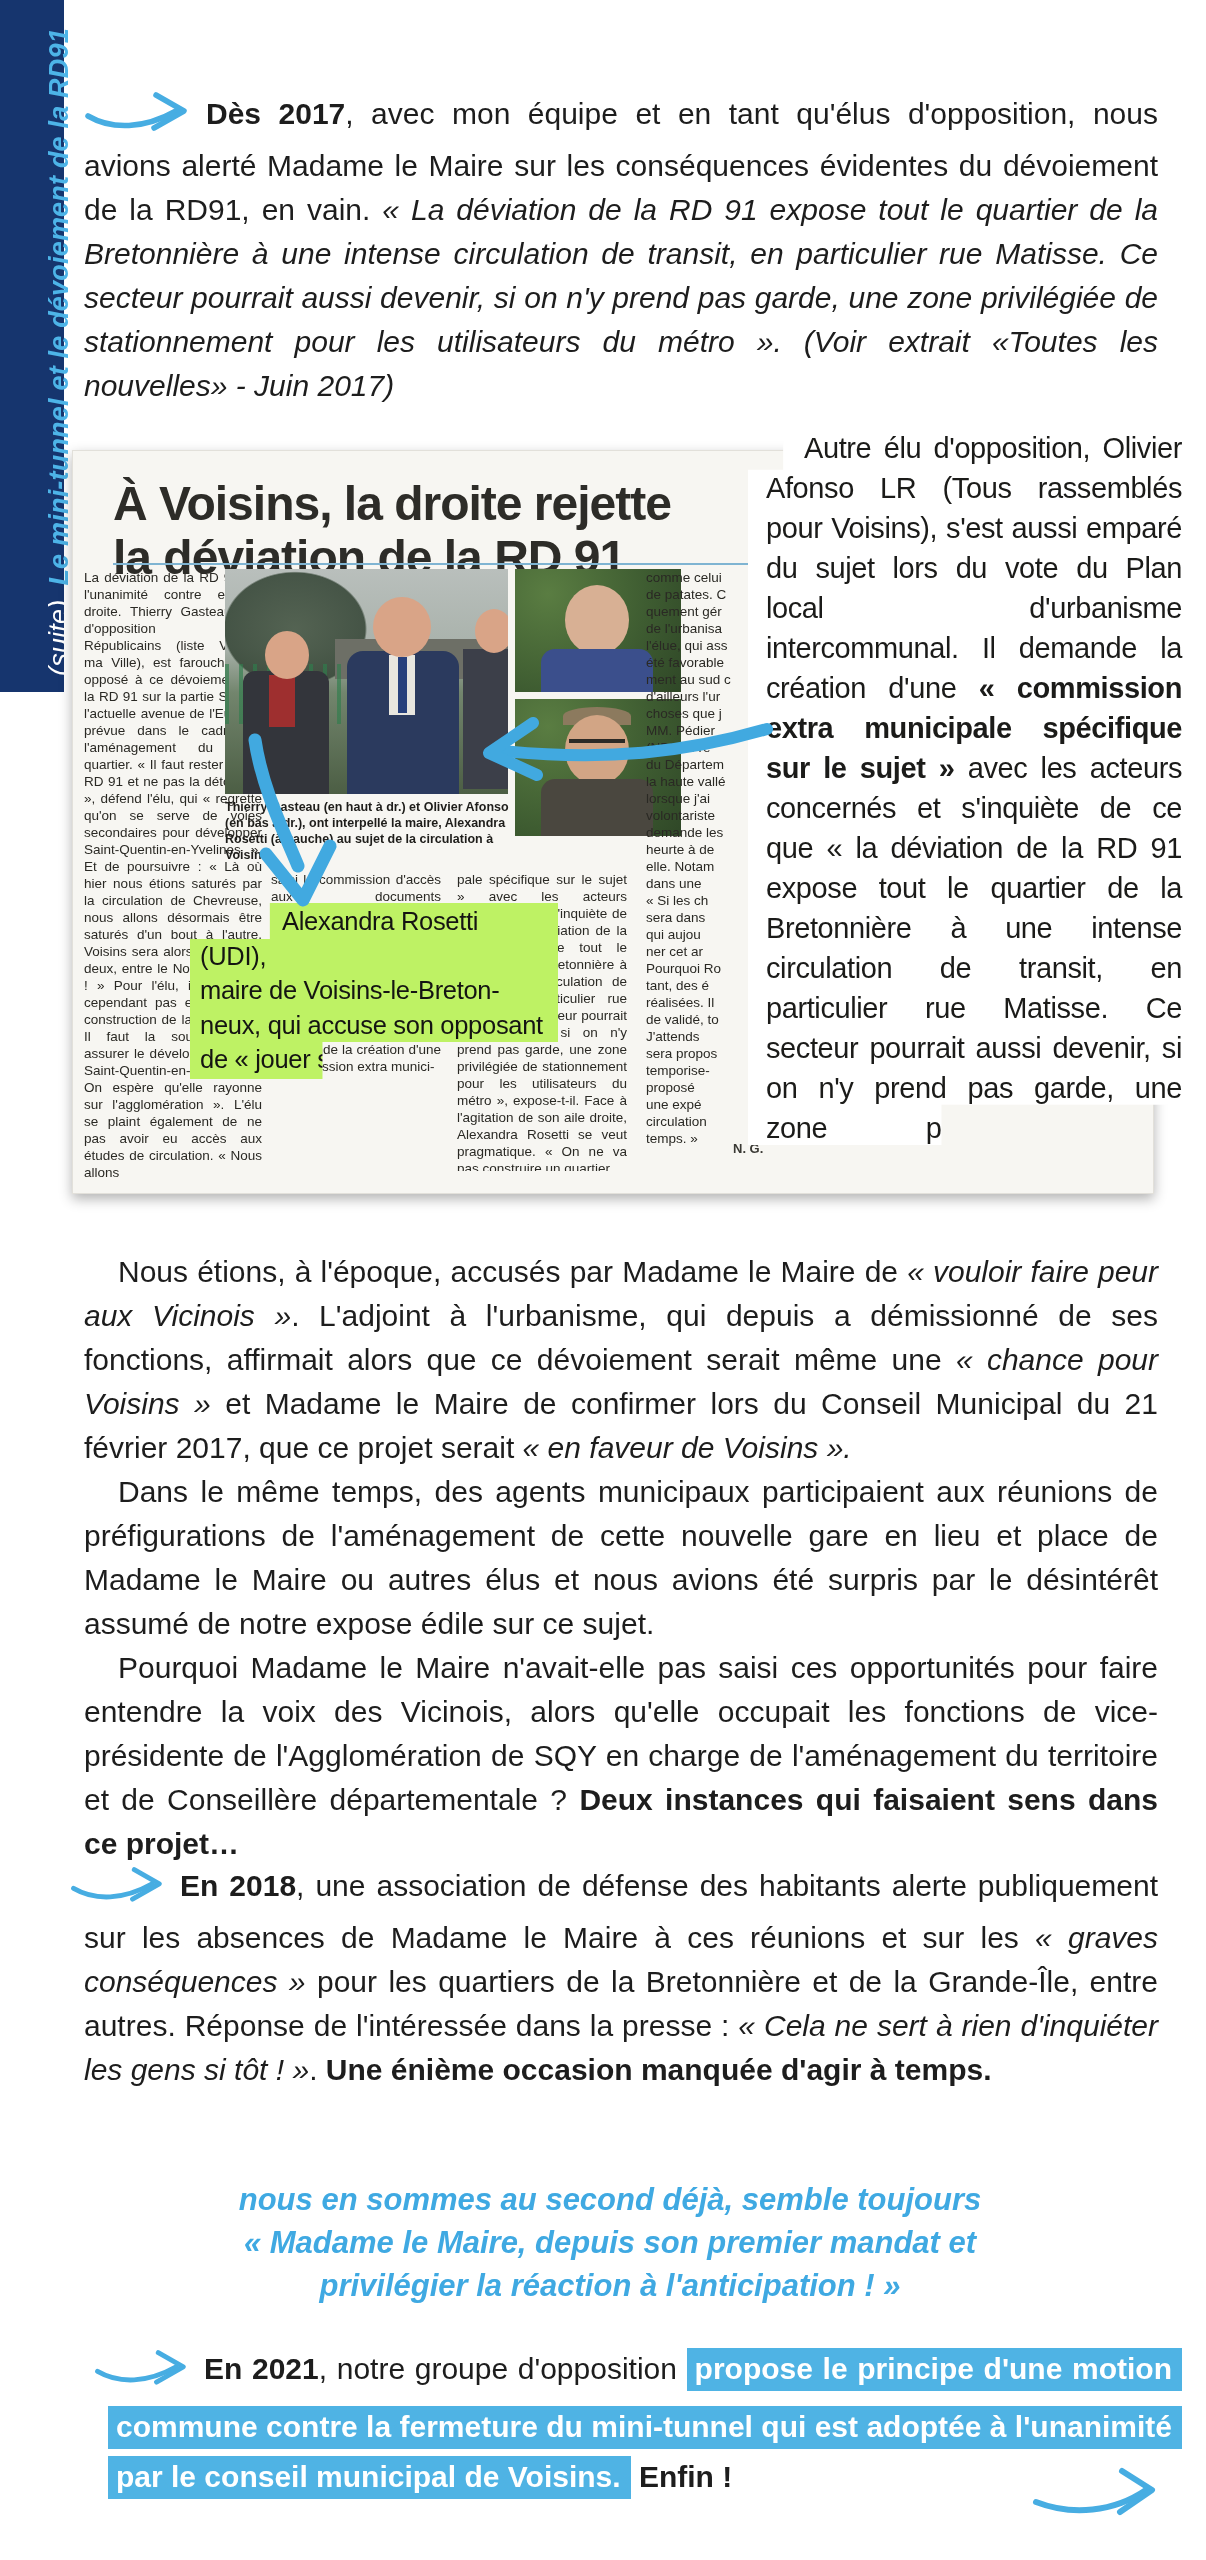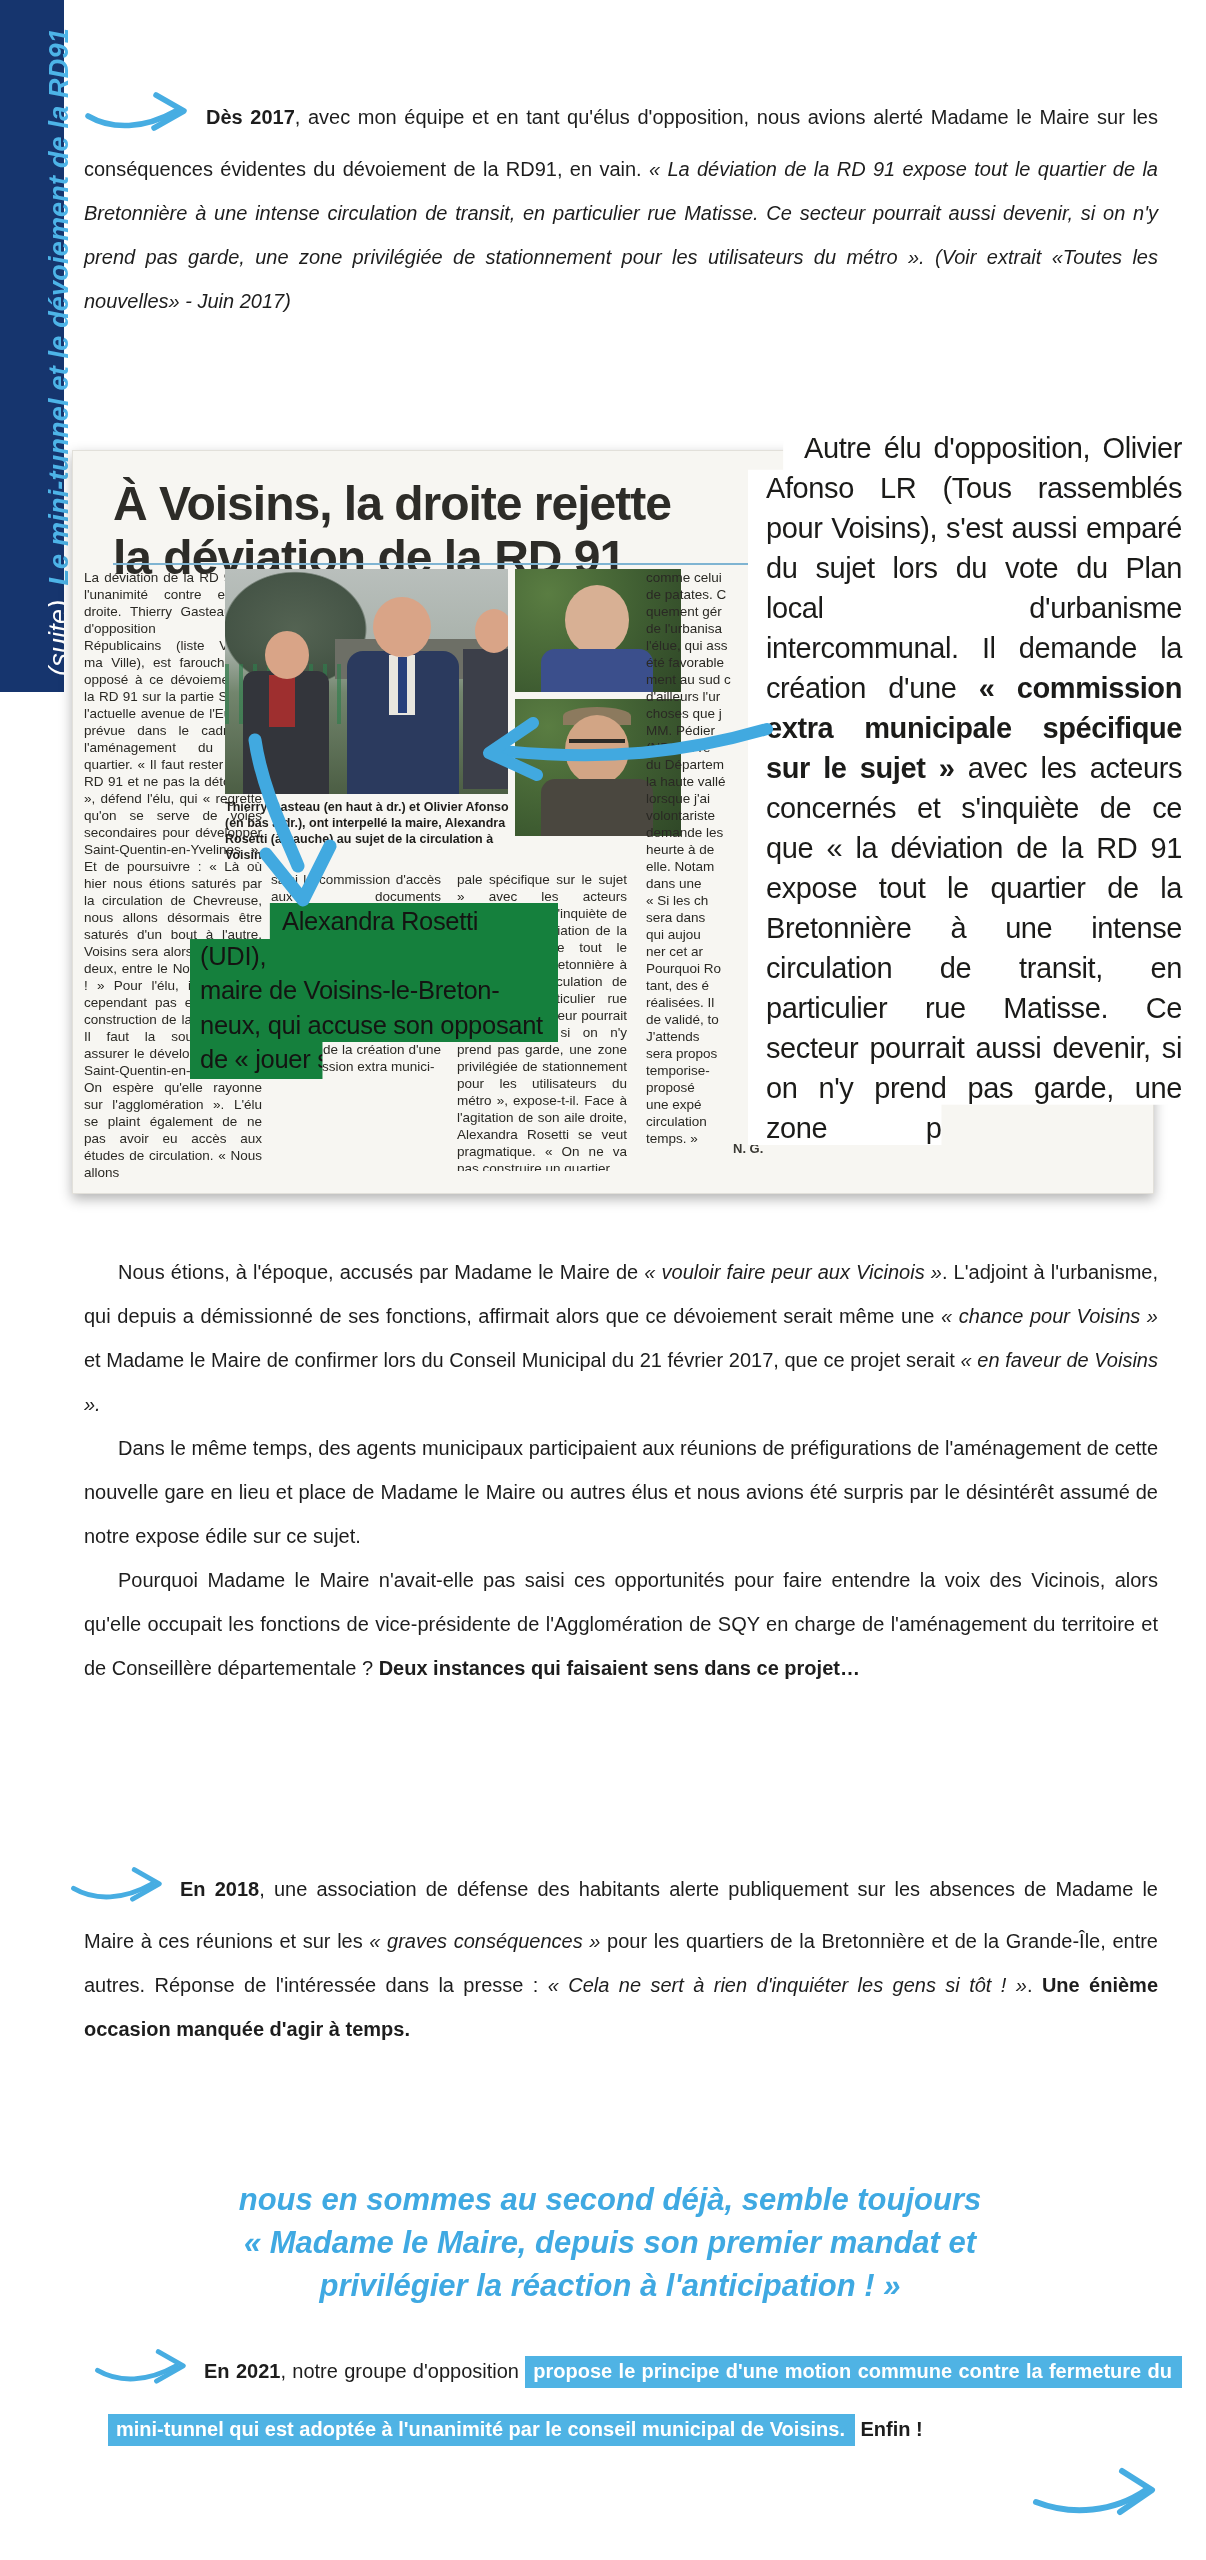--- a/index.html
+++ b/index.html
@@ -12,21 +12,21 @@
   
   .side-banner { position:absolute; left:0; top:0; width:64px; height:692px; background:#16356e; }
   .side-banner-text {
     position:absolute; left:44px; top:676px; transform:rotate(-90deg); transform-origin:top left;
     white-space:nowrap; font-style:italic; font-size:27px; letter-spacing:.2px;
   }
   .side-suite { color:#ffffff; font-weight:400; margin-right:14px; }
   .side-title { color:#4db4e8; font-weight:700; }
 
   
-  .bodytext { font-size:20px; line-height:44px; text-align:justify; color:#1d1d1d; }
+  .bodytext { font-size:30px; line-height:44px; text-align:justify; color:#1d1d1d; }
   .intro { position:absolute; left:84px; top:88px; width:1074px; }
   .midblock { position:absolute; left:84px; top:1250px; width:1074px; }
   .midblock p { text-indent:34px; }
   .p5block { position:absolute; left:84px; top:1862px; width:1074px; }
   .p6block { position:absolute; left:84px; top:2344px; width:1074px; line-height:50px;margin-left:24px; }
   .s-b { font-weight:700; }
   .s-i { font-style:italic; }
   .s-hl { background:#4fb3e4; color:#ffffff; font-weight:700; padding:4px 10px 6px 8px;
           -webkit-box-decoration-break:clone; box-decoration-break:clone; }
 
@@ -94,21 +94,21 @@
   
   .callout-afonso {
     position:absolute; left:748px; top:426px; width:450px; height:719px; background:#ffffff;
     clip-path:polygon(7.8% 0, 100% 0, 100% 94.4%, 43% 94.4%, 43% 100%, 0 100%, 0 6.1%, 7.8% 6.1%);
     filter:drop-shadow(-6px 7px 7px rgba(0,0,0,.38));
     font-size:29px; line-height:40px; letter-spacing:-.4px; color:#1b1b19;
     padding:2px 16px 0 18px; text-align:justify;
   }
   .callout-afonso .rich { text-indent:38px; display:block; }
   .callout-mayor {
-    position:absolute; left:190px; top:903px; width:368px; height:176px; background:#15803d;
+    position:absolute; left:190px; top:903px; width:368px; height:176px; background:#bef264;
     clip-path:polygon(21.7% 0, 100% 0, 100% 79%, 36% 79%, 36% 100%, 0 100%, 0 20.5%, 21.7% 20.5%);
     filter:drop-shadow(-5px 6px 7px rgba(0,0,0,.38));
     font-size:25.5px; line-height:34.5px; letter-spacing:-.3px; color:#141412; padding:1px 8px 0 10px;
   }
   .callout-mayor div:first-child { text-indent:82px; }
 
   
   .ann { position:absolute; pointer-events:none; }
 </style>
 </head>

